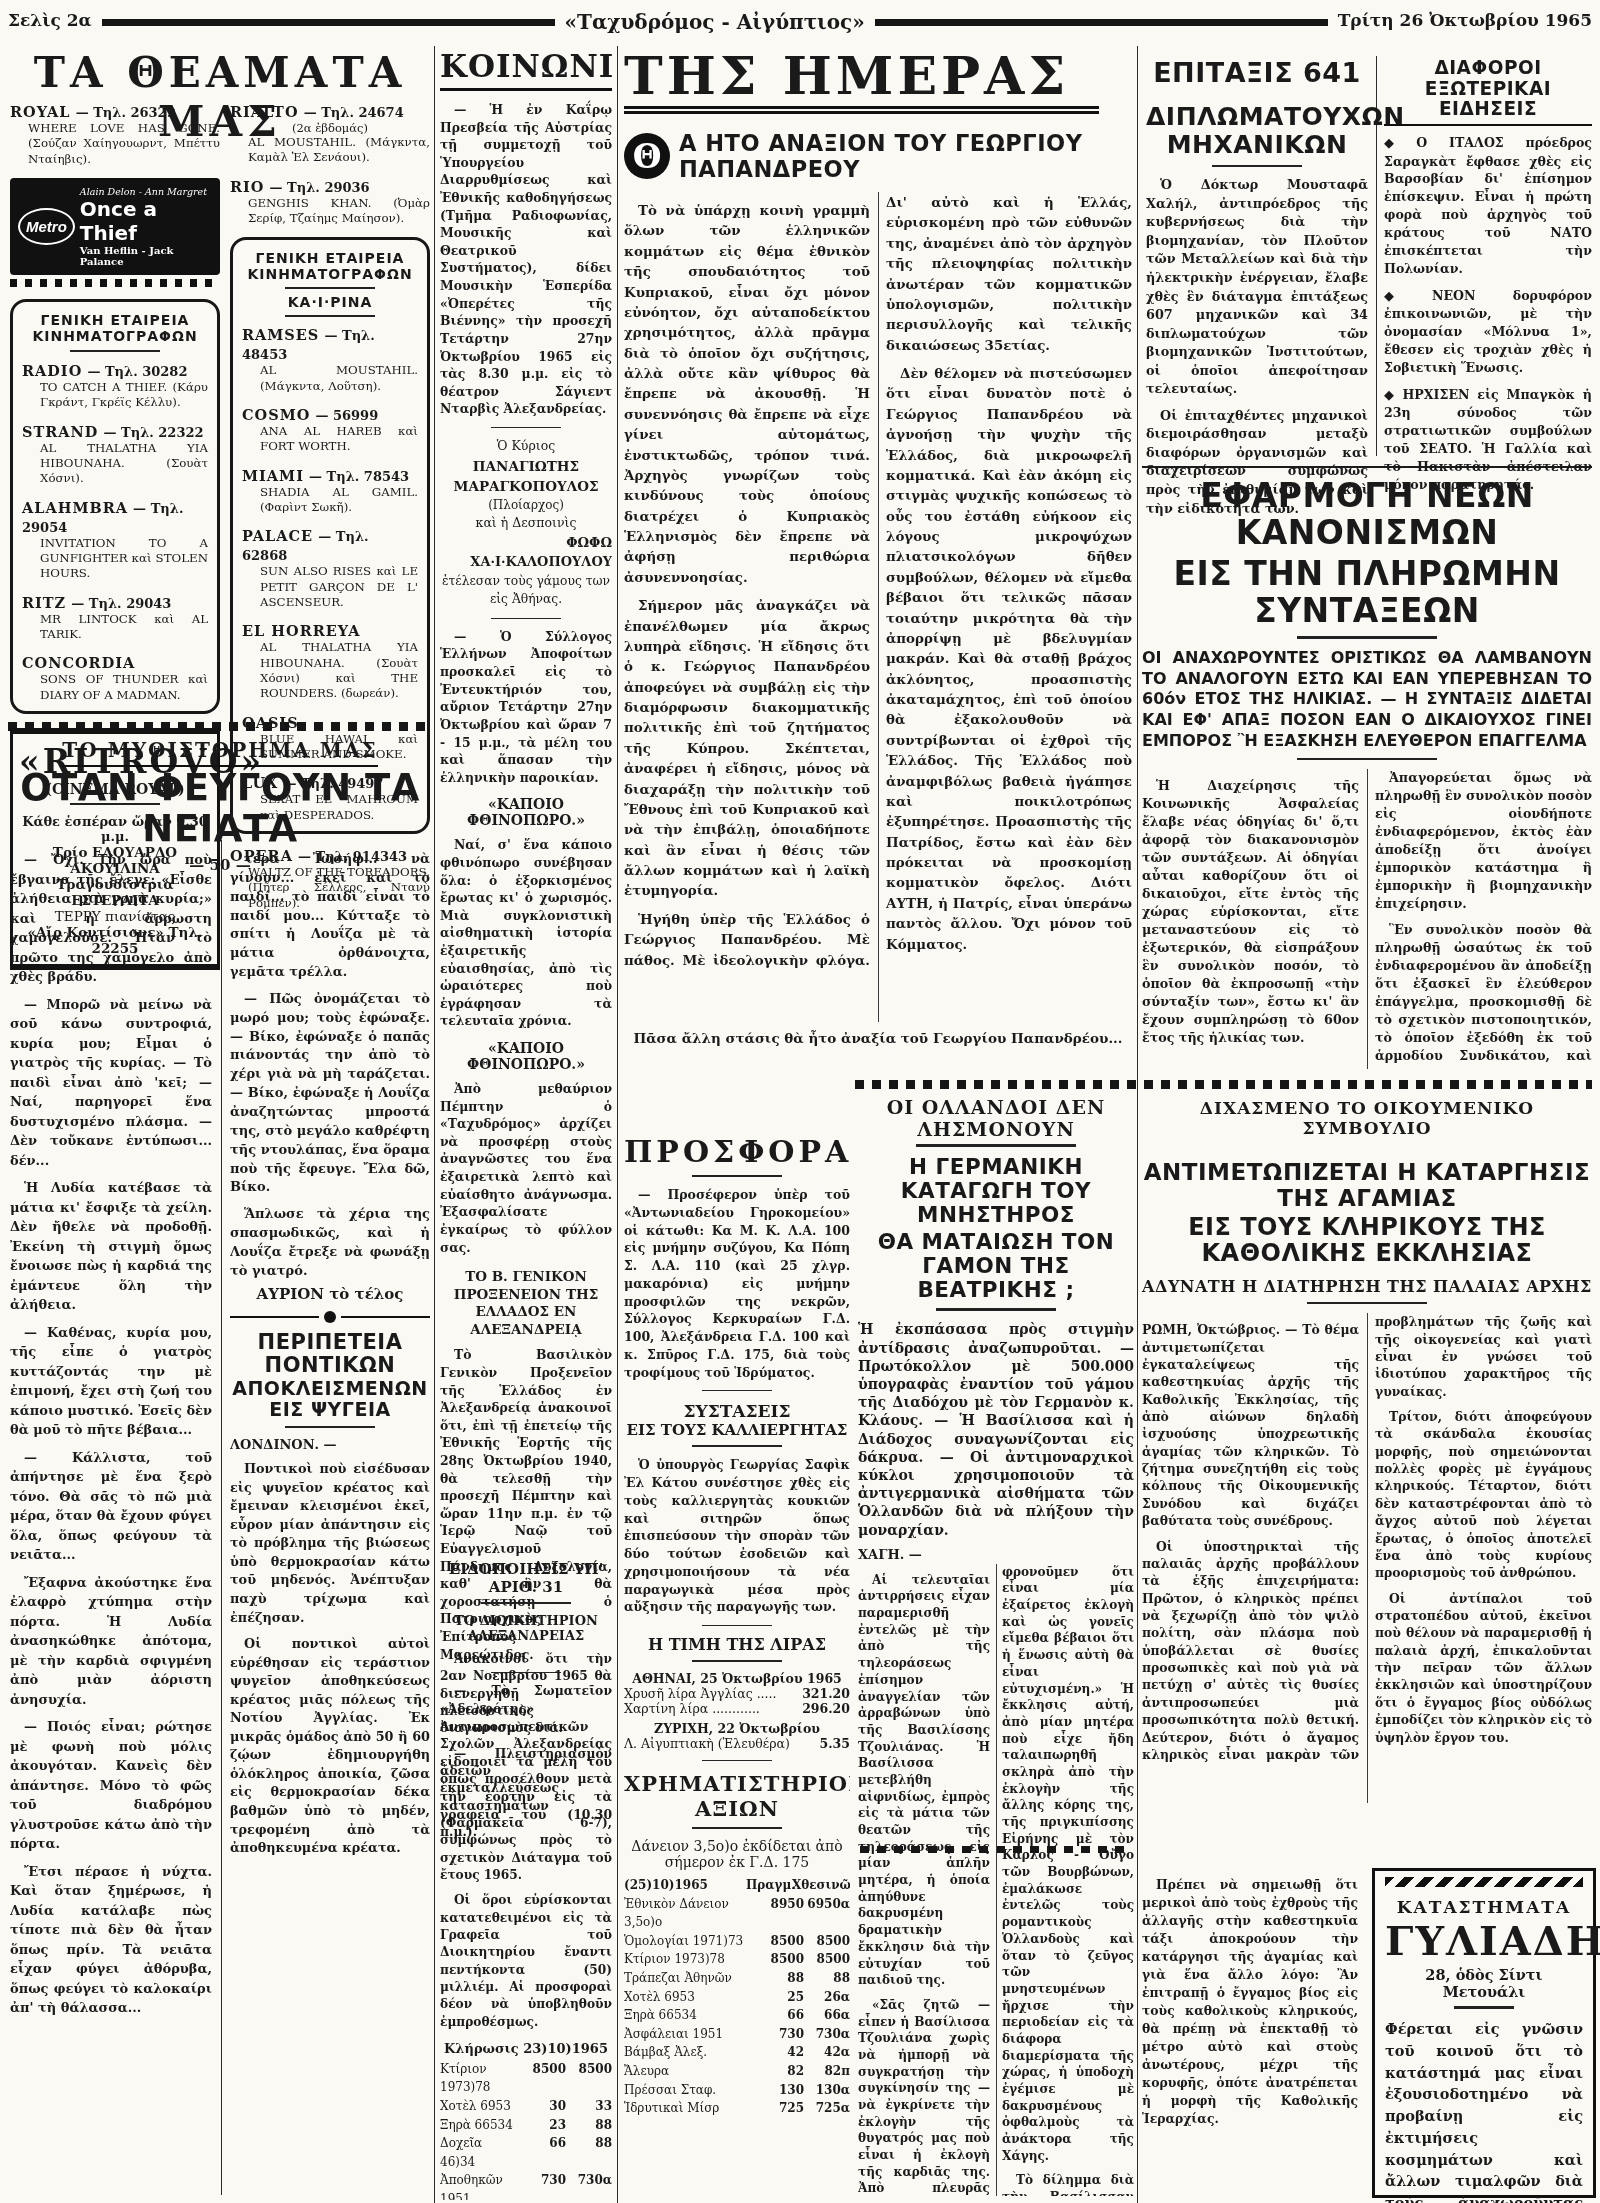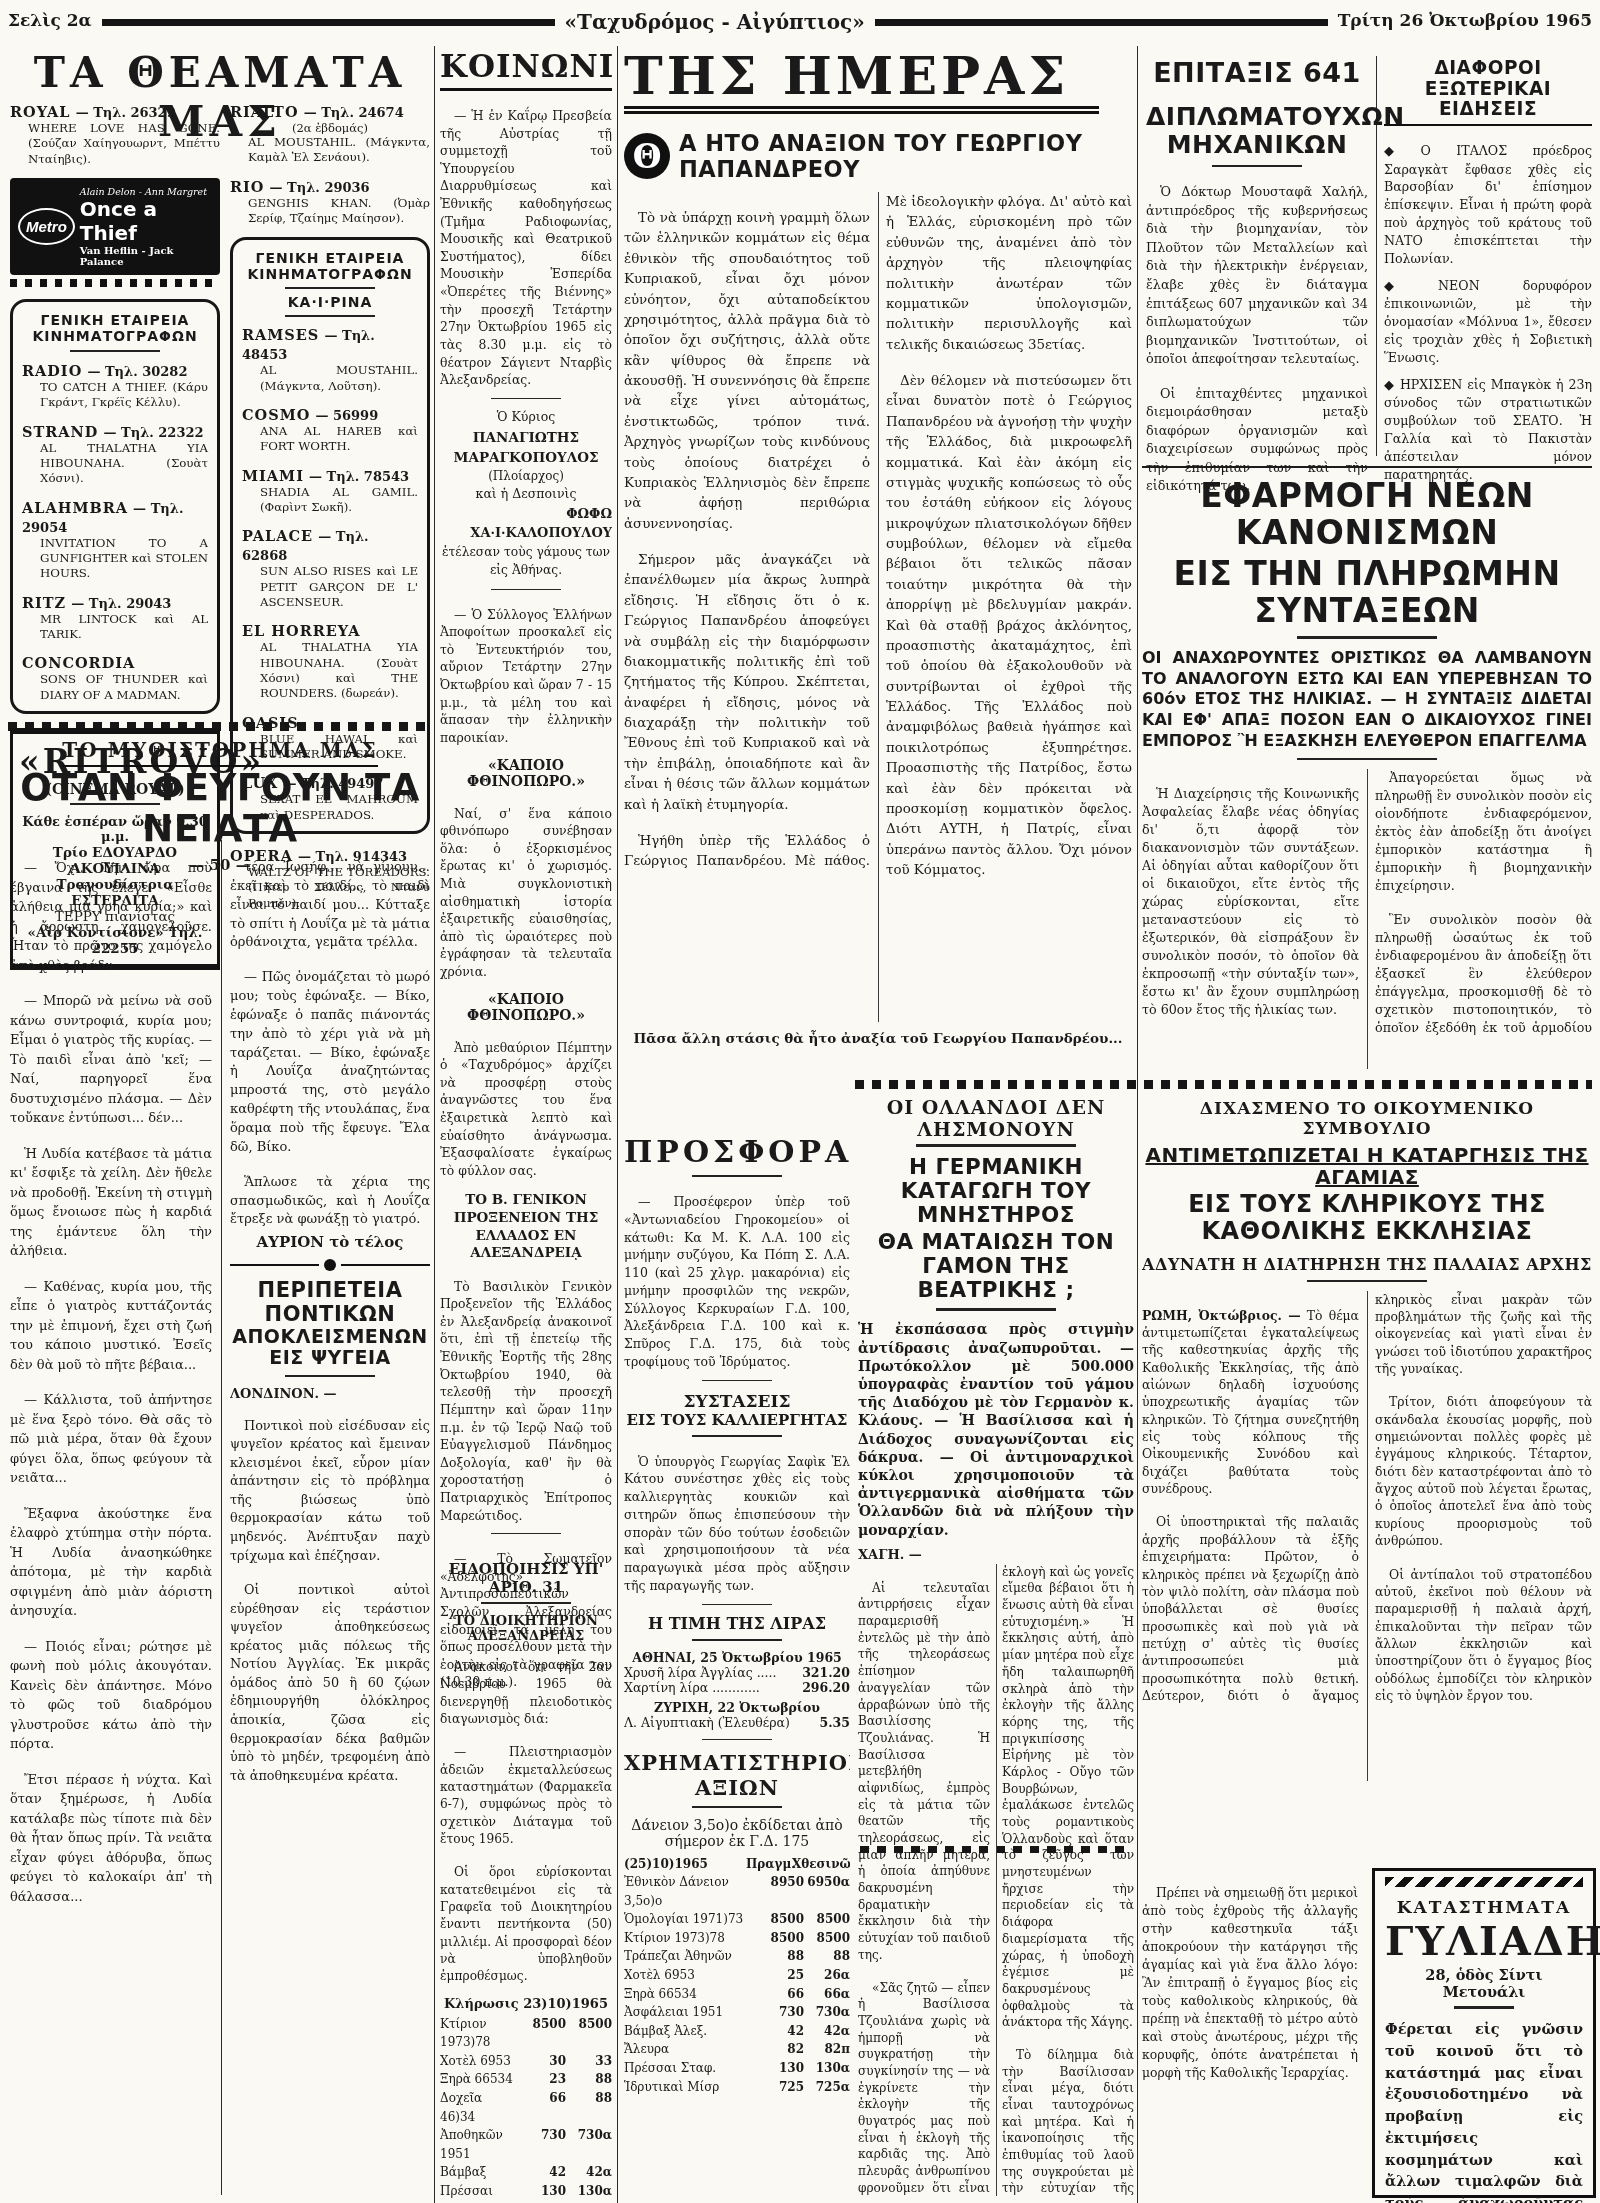--- a/index.html
+++ b/index.html
@@ -4,21 +4,21 @@
 <style>
   html,body{margin:0;padding:0;background:#c9c7c0;}
   .page{position:relative;width:1600px;height:2203px;background:#faf9f4;color:#1a1a1a;
         font-family:"DejaVu Serif",serif;overflow:hidden;}
   .abs{position:absolute;}
   .sans{font-family:"DejaVu Sans",sans-serif;}
   .ctr{text-align:center;}
   .jus{text-align:justify;}
   p{margin:0 0 7px;}
   .body-txt{font-size:12.6px;line-height:1.42;text-align:justify;}
-  .body-txt p{text-indent:14px;margin:16px 0 4px;}
+  .body-txt p{text-indent:14px;margin:8px 0 4px;font-weight:bold;}
   .vrule{position:absolute;width:0;border-left:1.6px solid #2c2c2c;}
   .hrule{position:absolute;border-top:2.5px solid #1c1c1c;}
   .checker{position:absolute;height:9px;background:repeating-linear-gradient(90deg,#161616 0 9px,transparent 9px 17px);}
   .thickbar{height:7px;background:#151515;flex:1;margin:9px 10px 0;}
   .hdr{position:absolute;left:8px;right:8px;top:10px;display:flex;align-items:flex-start;font-weight:bold;}
   .sec-title{font-weight:bold;letter-spacing:5px;}
   .cine{margin:0 0 11px;}
   .cname{font-weight:bold;font-size:14.5px;letter-spacing:1px;}
   .ctel{font-weight:bold;font-size:13px;}
   .cdesc{font-size:11.8px;line-height:1.3;padding-left:18px;text-align:justify;}
@@ -481,21 +481,21 @@
     <div class="cols2 body-txt" style="font-size:12.1px;line-height:1.38;column-gap:12px;height:660px;overflow:hidden;">
       <p>Αἱ τελευταῖαι ἀντιρρήσεις εἶχαν παραμερισθῆ ἐντελῶς μὲ τὴν ἀπὸ τῆς τηλεοράσεως ἐπίσημον ἀναγγελίαν τῶν ἀρραβώνων ὑπὸ τῆς Βασιλίσσης Τζουλιάνας. Ἡ Βασίλισσα μετεβλήθη αἰφνιδίως, ἐμπρὸς εἰς τὰ μάτια τῶν θεατῶν τῆς τηλεοράσεως, εἰς μίαν ἁπλῆν μητέρα, ἡ ὁποία ἀπηύθυνε δακρυσμένη δραματικὴν ἔκκλησιν διὰ τὴν εὐτυχίαν τοῦ παιδιοῦ της.</p>
       <p>«Σᾶς ζητῶ — εἶπεν ἡ Βασίλισσα Τζουλιάνα χωρὶς νὰ ἠμπορῇ νὰ συγκρατήσῃ τὴν συγκίνησίν της — νὰ ἐγκρίνετε τὴν ἐκλογὴν τῆς θυγατρός μας ποὺ εἶναι ἡ ἐκλογὴ τῆς καρδιᾶς της. Ἀπὸ πλευρᾶς ἀνθρωπίνου φρονοῦμεν ὅτι εἶναι μία ἐξαίρετος ἐκλογὴ καὶ ὡς γονεῖς εἴμεθα βέβαιοι ὅτι ἡ ἕνωσις αὐτὴ θὰ εἶναι εὐτυχισμένη.» Ἡ ἔκκλησις αὐτή, ἀπὸ μίαν μητέρα ποὺ εἶχε ἤδη ταλαιπωρηθῆ σκληρὰ ἀπὸ τὴν ἐκλογὴν τῆς ἄλλης κόρης της, τῆς πριγκιπίσσης Εἰρήνης μὲ τὸν Κάρλος - Οὔγο τῶν Βουρβώνων, ἐμαλάκωσε ἐντελῶς τοὺς ρομαντικοὺς Ὁλλανδοὺς καὶ ὅταν τὸ ζεῦγος τῶν μνηστευμένων ἤρχισε τὴν περιοδείαν εἰς τὰ διάφορα διαμερίσματα τῆς χώρας, ἡ ὑποδοχὴ ἐγέμισε μὲ δακρυσμένους ὀφθαλμοὺς τὰ ἀνάκτορα τῆς Χάγης.</p>
       <p>Τὸ δίλημμα διὰ τὴν Βασίλισσαν εἶναι μέγα, διότι εἶναι ταυτοχρόνως καὶ μητέρα. Καὶ ἡ ἱκανοποίησις τῆς ἐπιθυμίας τοῦ λαοῦ της συγκρούεται μὲ τὴν εὐτυχίαν τῆς κόρης της. Ὑπάρχει βεβαίως πάντοτε ἡ πιθανότης ὅτι θὰ κοπάσῃ τελικῶς καὶ αὐτὴ ἡ θύελλα μετὰ τοῦ «Γερμανοῦ», ὅπως εἶχε κοπάσει καὶ ἡ δυσφορία κατὰ τοῦ Ἱσπανοῦ ὅταν ἡ Εἰρήνη ὑπανδρεύθη τὸν Κάρλος, παρὰ τὰς ἀντιρρήσεις ἀκόμη καὶ τῆς οἰκογενείας της.</p>
 
     </div>
   </div>
 
   <div class="abs" style="left:1142px;top:1098px;width:450px;">
     <div class="ctr" style="font-size:17px;font-weight:bold;letter-spacing:1px;">ΔΙΧΑΣΜΕΝΟ ΤΟ ΟΙΚΟΥΜΕΝΙΚΟ ΣΥΜΒΟΥΛΙΟ</div>
-    <div class="big-head" style="font-size:20px;margin-top:6px;text-decoration:underline;">ΑΝΤΙΜΕΤΩΠΙΖΕΤΑΙ Η ΚΑΤΑΡΓΗΣΙΣ ΤΗΣ ΑΓΑΜΙΑΣ</div>
+    <div class="big-head" style="font-size:23px;margin-top:22px;">ΑΝΤΙΜΕΤΩΠΙΖΕΤΑΙ Η ΚΑΤΑΡΓΗΣΙΣ ΤΗΣ ΑΓΑΜΙΑΣ</div>
     <div class="big-head" style="font-size:24px;margin-top:2px;">ΕΙΣ ΤΟΥΣ ΚΛΗΡΙΚΟΥΣ ΤΗΣ ΚΑΘΟΛΙΚΗΣ ΕΚΚΛΗΣΙΑΣ</div>
     <div class="ctr" style="font-size:16px;font-weight:bold;margin-top:10px;letter-spacing:.5px;">ΑΔΥΝΑΤΗ Η ΔΙΑΤΗΡΗΣΗ ΤΗΣ ΠΑΛΑΙΑΣ ΑΡΧΗΣ</div>
     <div class="boxrule" style="width:120px;"></div>
     <div class="cols2 body-txt" style="font-size:12.4px;line-height:1.4;height:490px;overflow:hidden;">
       <p style="text-indent:0;"><b>ΡΩΜΗ, Ὀκτώβριος. —</b> <span>Τὸ θέμα ἀντιμετωπίζεται ἐγκαταλείψεως τῆς καθεστηκυίας ἀρχῆς τῆς Καθολικῆς Ἐκκλησίας, τῆς ἀπὸ αἰώνων δηλαδὴ ἰσχυούσης ὑποχρεωτικῆς ἀγαμίας τῶν κληρικῶν. Τὸ ζήτημα συνεζητήθη εἰς τοὺς κόλπους τῆς Οἰκουμενικῆς Συνόδου καὶ διχάζει βαθύτατα τοὺς συνέδρους.</span></p>
       <p>Οἱ ὑποστηρικταὶ τῆς παλαιᾶς ἀρχῆς προβάλλουν τὰ ἑξῆς ἐπιχειρήματα: Πρῶτον, ὁ κληρικὸς πρέπει νὰ ξεχωρίζῃ ἀπὸ τὸν ψιλὸ πολίτη, σὰν πλάσμα ποὺ ὑποβάλλεται σὲ θυσίες προσωπικὲς καὶ ποὺ γιὰ νὰ πετύχῃ σ' αὐτὲς τὶς θυσίες ἀντιπροσωπεύει μιὰ προσωπικότητα πολὺ θετική. Δεύτερον, διότι ὁ ἄγαμος κληρικὸς εἶναι μακρὰν τῶν προβλημάτων τῆς ζωῆς καὶ τῆς οἰκογενείας καὶ γιατὶ εἶναι ἐν γνώσει τοῦ ἰδιοτύπου χαρακτῆρος τῆς γυναίκας.</p>
       <p>Τρίτον, διότι ἀποφεύγουν τὰ σκάνδαλα ἑκουσίας μορφῆς, ποὺ σημειώνονται πολλὲς φορὲς μὲ ἐγγάμους κληρικούς. Τέταρτον, διότι δὲν καταστρέφονται ἀπὸ τὸ ἄγχος αὐτοῦ ποὺ λέγεται ἔρωτας, ὁ ὁποῖος ἀποτελεῖ ἕνα ἀπὸ τοὺς κυρίους προορισμοὺς τοῦ ἀνθρώπου.</p>
       <p>Οἱ ἀντίπαλοι τοῦ στρατοπέδου αὐτοῦ, ἐκεῖνοι ποὺ θέλουν νὰ παραμερισθῇ ἡ παλαιὰ ἀρχή, ἐπικαλοῦνται τὴν πεῖραν τῶν ἄλλων ἐκκλησιῶν καὶ ὑποστηρίζουν ὅτι ὁ ἔγγαμος βίος οὐδόλως ἐμποδίζει τὸν κληρικὸν εἰς τὸ ὑψηλὸν ἔργον του.</p>
     </div>
   </div>

